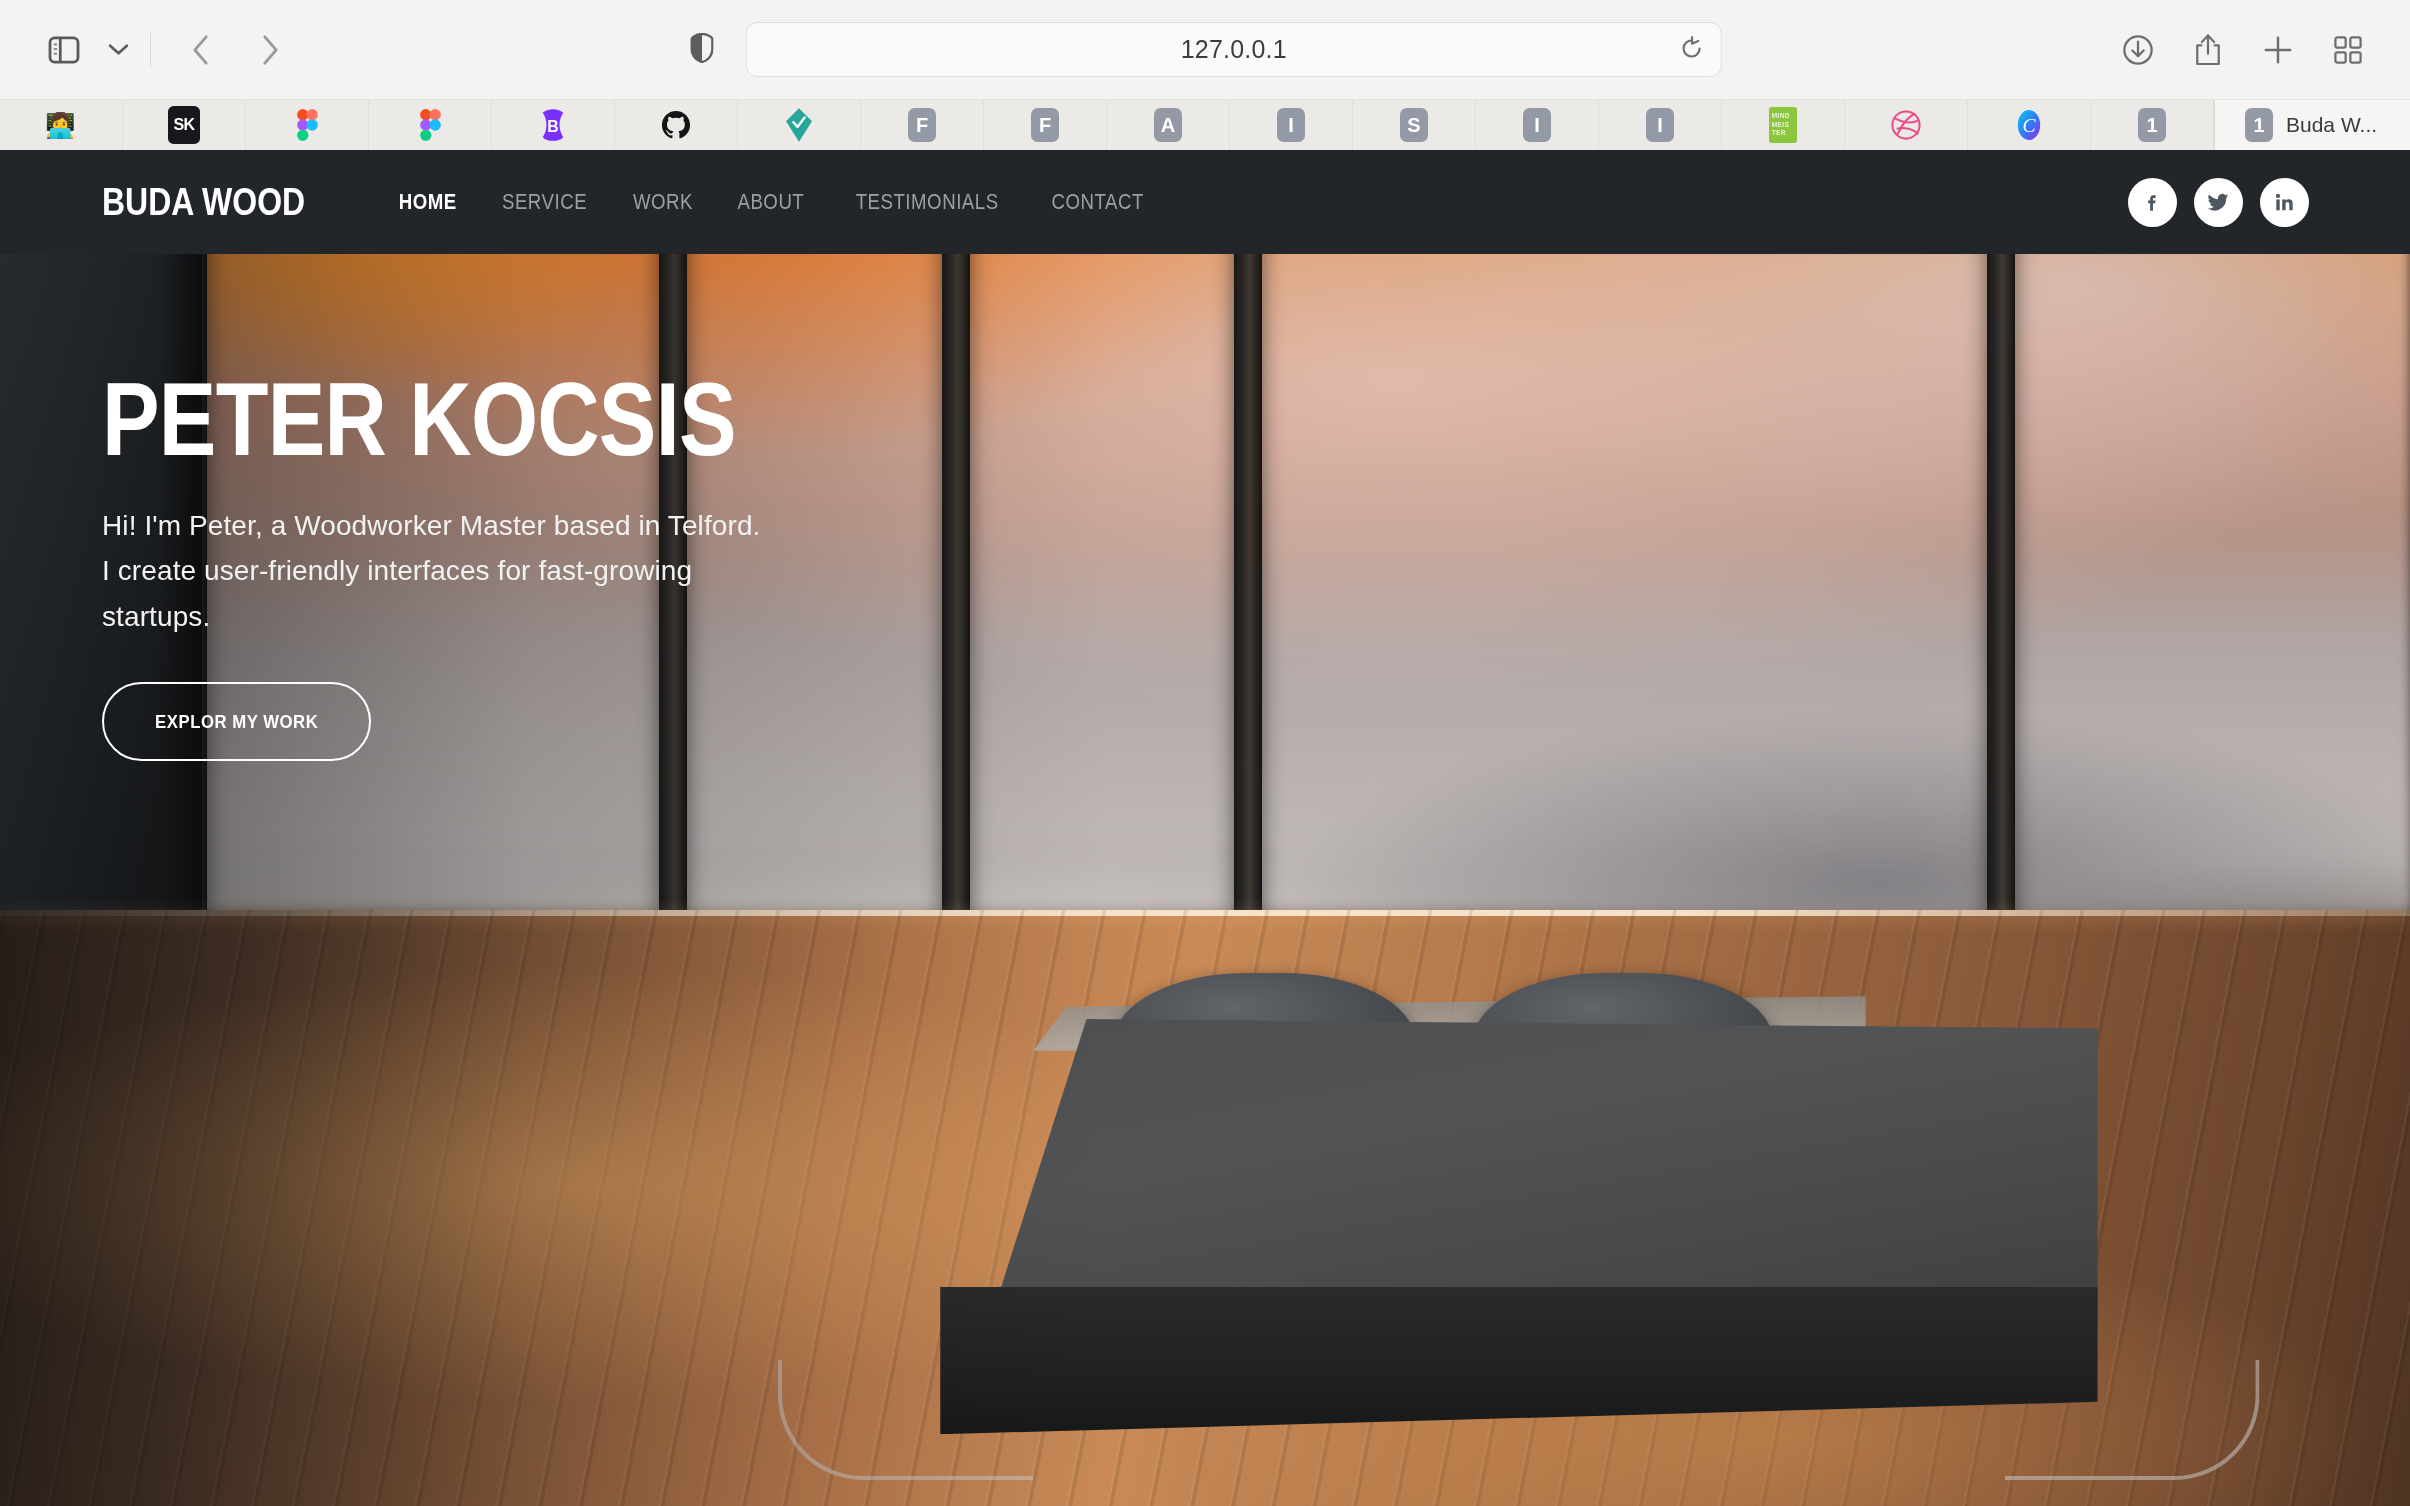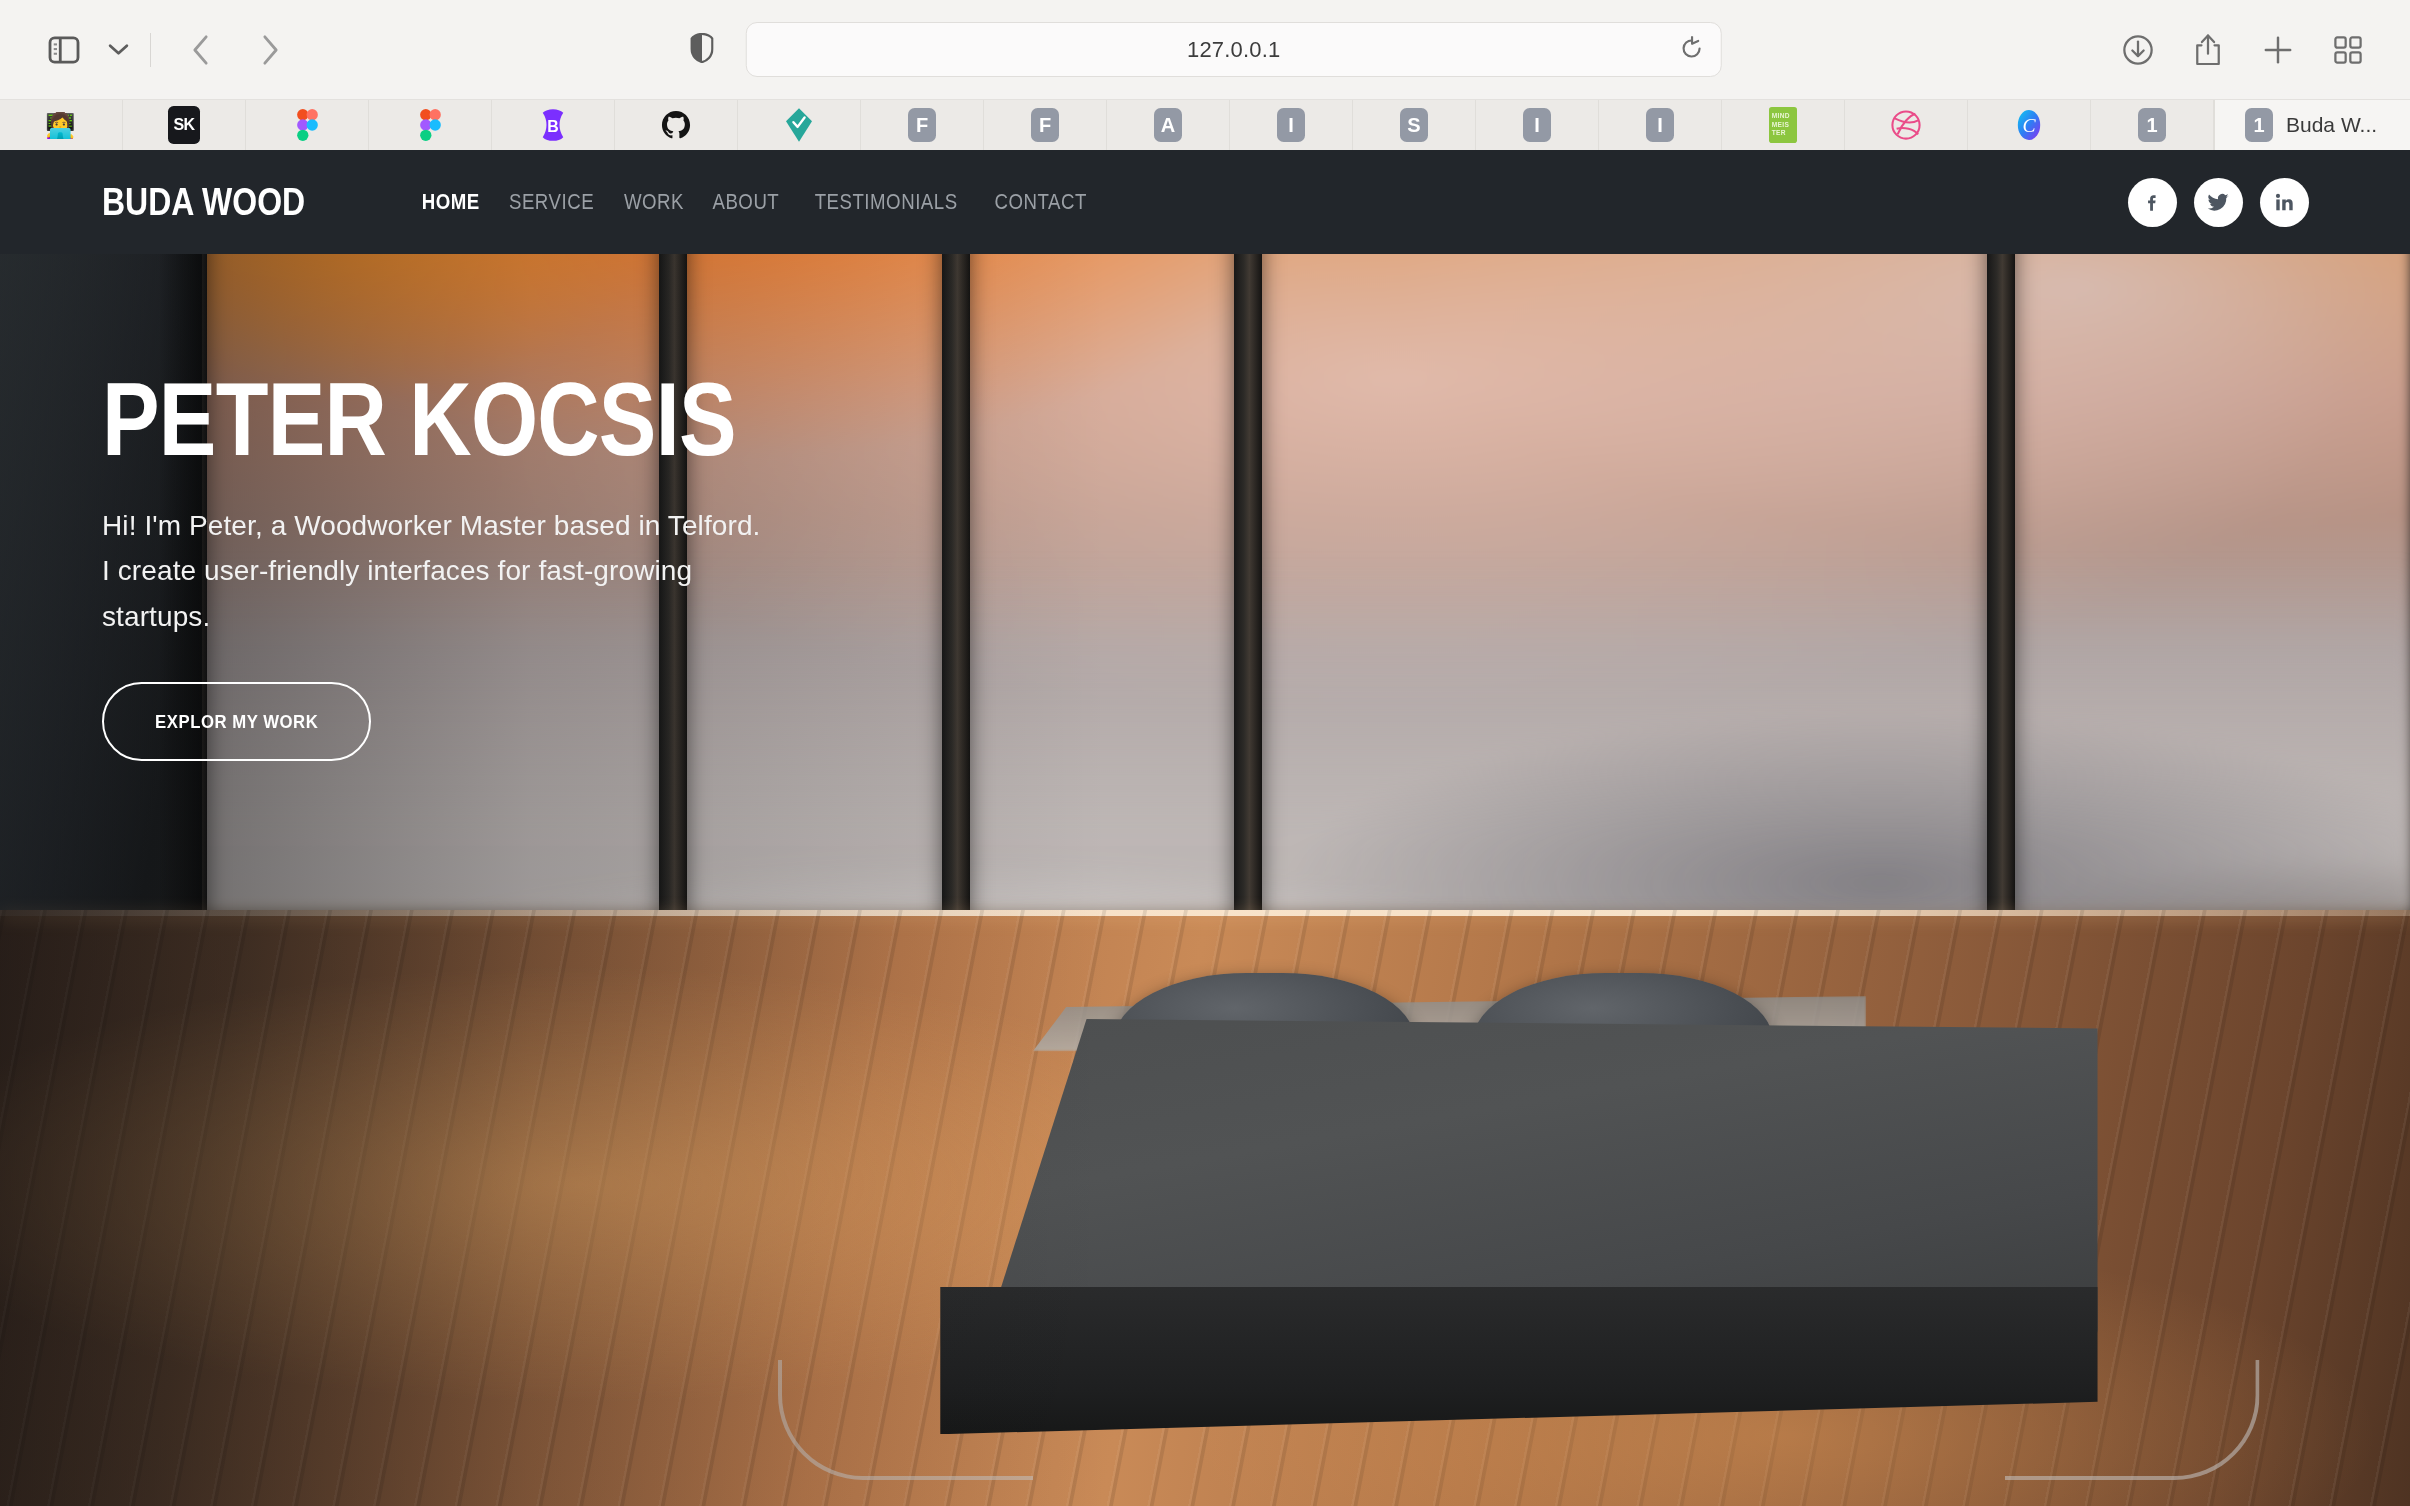--- a/index.html
+++ b/index.html
@@ -30,21 +30,21 @@
     display:flex; align-items:center; gap:0;
   }
   .shield { margin-right:32px; color:#5d5d5d; }
   .urlbar {
     width:976px; height:55px; background:#fbfafa;
     border:0.9px solid #e0dedb; border-radius:11.3px;
     display:flex; align-items:center; justify-content:center;
     position:relative;
   }
   .url-text {
-    font-size:22px; color:#3c3c3c; letter-spacing:0.2px;
+    font-size:25px; color:#3c3c3c; letter-spacing:0.2px;
   }
   .reload { position:absolute; right:17px; top:50%; transform:translateY(-50%); color:#6f6f6f; }
 
   .tb-right { margin-left:auto; display:flex; align-items:center; gap:15px; }
 
   
   .bookmarks {
     height:51px; flex:0 0 51px; background:#eceaE7;
     display:flex; align-items:stretch; border-top:0.9px solid #e3e1de;
   }
@@ -73,21 +73,21 @@
   .site { flex:1 1 auto; position:relative; overflow:hidden; }
 
   .site-header {
     position:absolute; top:0; left:0; right:0; height:104px; z-index:20;
     background:#22262b; display:flex; align-items:center; padding:0 102px;
   }
   .logo {
     font-size:39px; font-weight:bold; color:#ffffff; letter-spacing:0px;
     transform:scaleX(.82); transform-origin:left center; white-space:nowrap;
   }
-  .nav { display:flex; align-items:center; gap:18px; margin-left:67px; }
+  .nav { display:flex; align-items:center; gap:34px; margin-left:44px; }
   .nav a {
     font-size:21.7px; color:#9ba0a6; text-decoration:none; letter-spacing:0.6px;
     transform:scaleX(.86); transform-origin:center; display:inline-block; white-space:nowrap;
   }
   .nav a.active { color:#ffffff; font-weight:bold; }
   .socials { margin-left:auto; display:flex; align-items:center; gap:17px; }
   .soc {
     width:49px; height:49px; border-radius:50%; background:#ffffff;
     display:flex; align-items:center; justify-content:center; color:#4d5661;
   }

